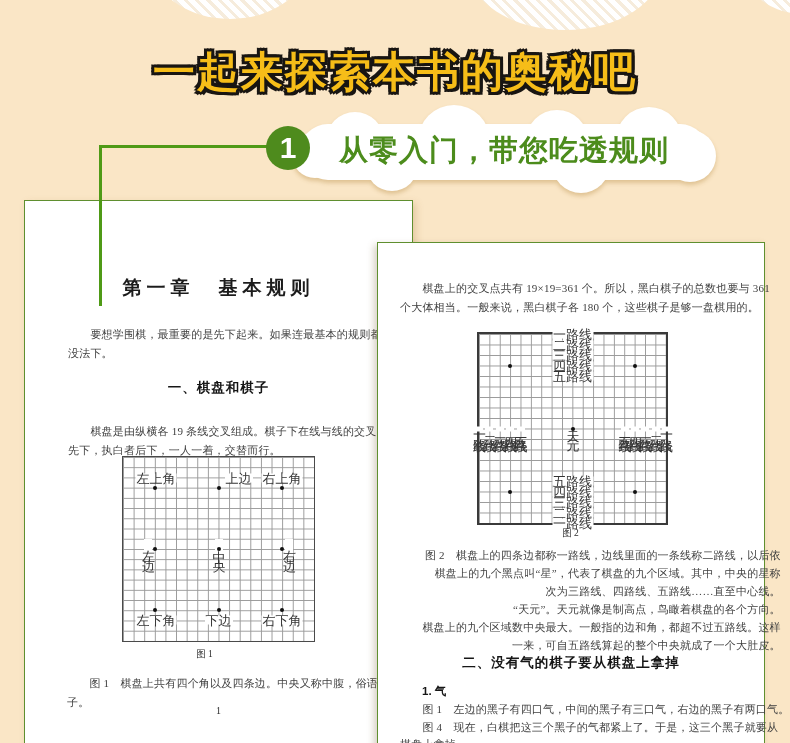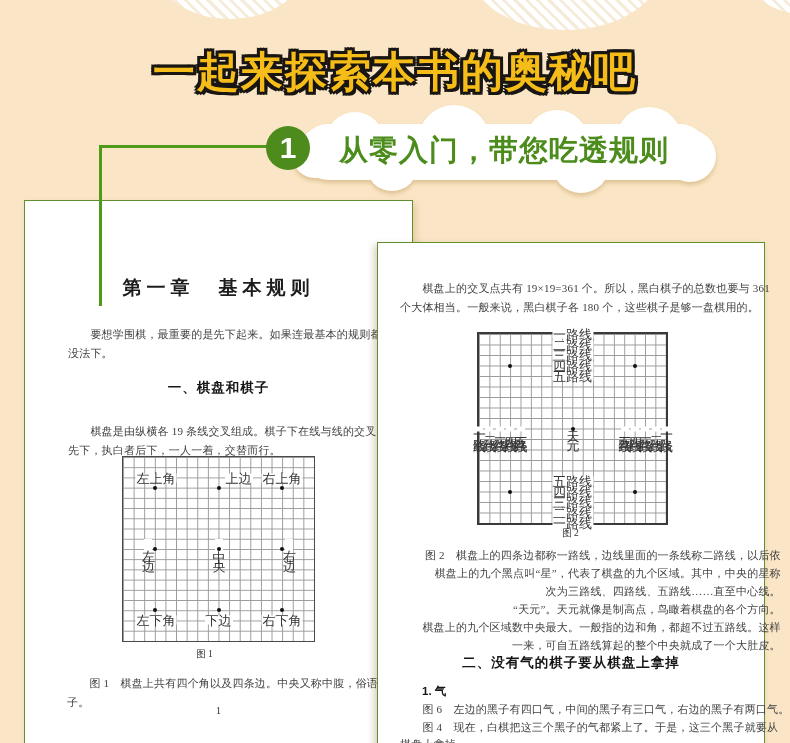--- a/index.html
+++ b/index.html
@@ -220,19 +220,19 @@
       <div>“天元”。天元就像是制高点，鸟瞰着棋盘的各个方向。</div>
       <div>　　棋盘上的九个区域数中央最大。一般指的边和角，都超不过五路线。这样</div>
       <div>一来，可自五路线算起的整个中央就成了一个大肚皮。</div>
     </div>
 
     <div class="abs ctr sec-title" style="top:411px;">二、没有气的棋子要从棋盘上拿掉</div>
 
     <div class="abs subhead" style="left:44px; top:441px;">1. 气</div>
 
     <div class="abs bodytext" style="left:22px; top:458px; line-height:17.5px;">
-      <div>　　图 6　左边的黑子有四口气，中间的黑子有三口气，右边的黑子有两口气。</div>
+      <div>　　图 1　左边的黑子有四口气，中间的黑子有三口气，右边的黑子有两口气。</div>
       <div>　　图 4　现在，白棋把这三个黑子的气都紧上了。于是，这三个黑子就要从</div>
       <div>棋盘上拿掉。</div>
     </div>
   </div>
 
 </div>
 
 </body></html>

